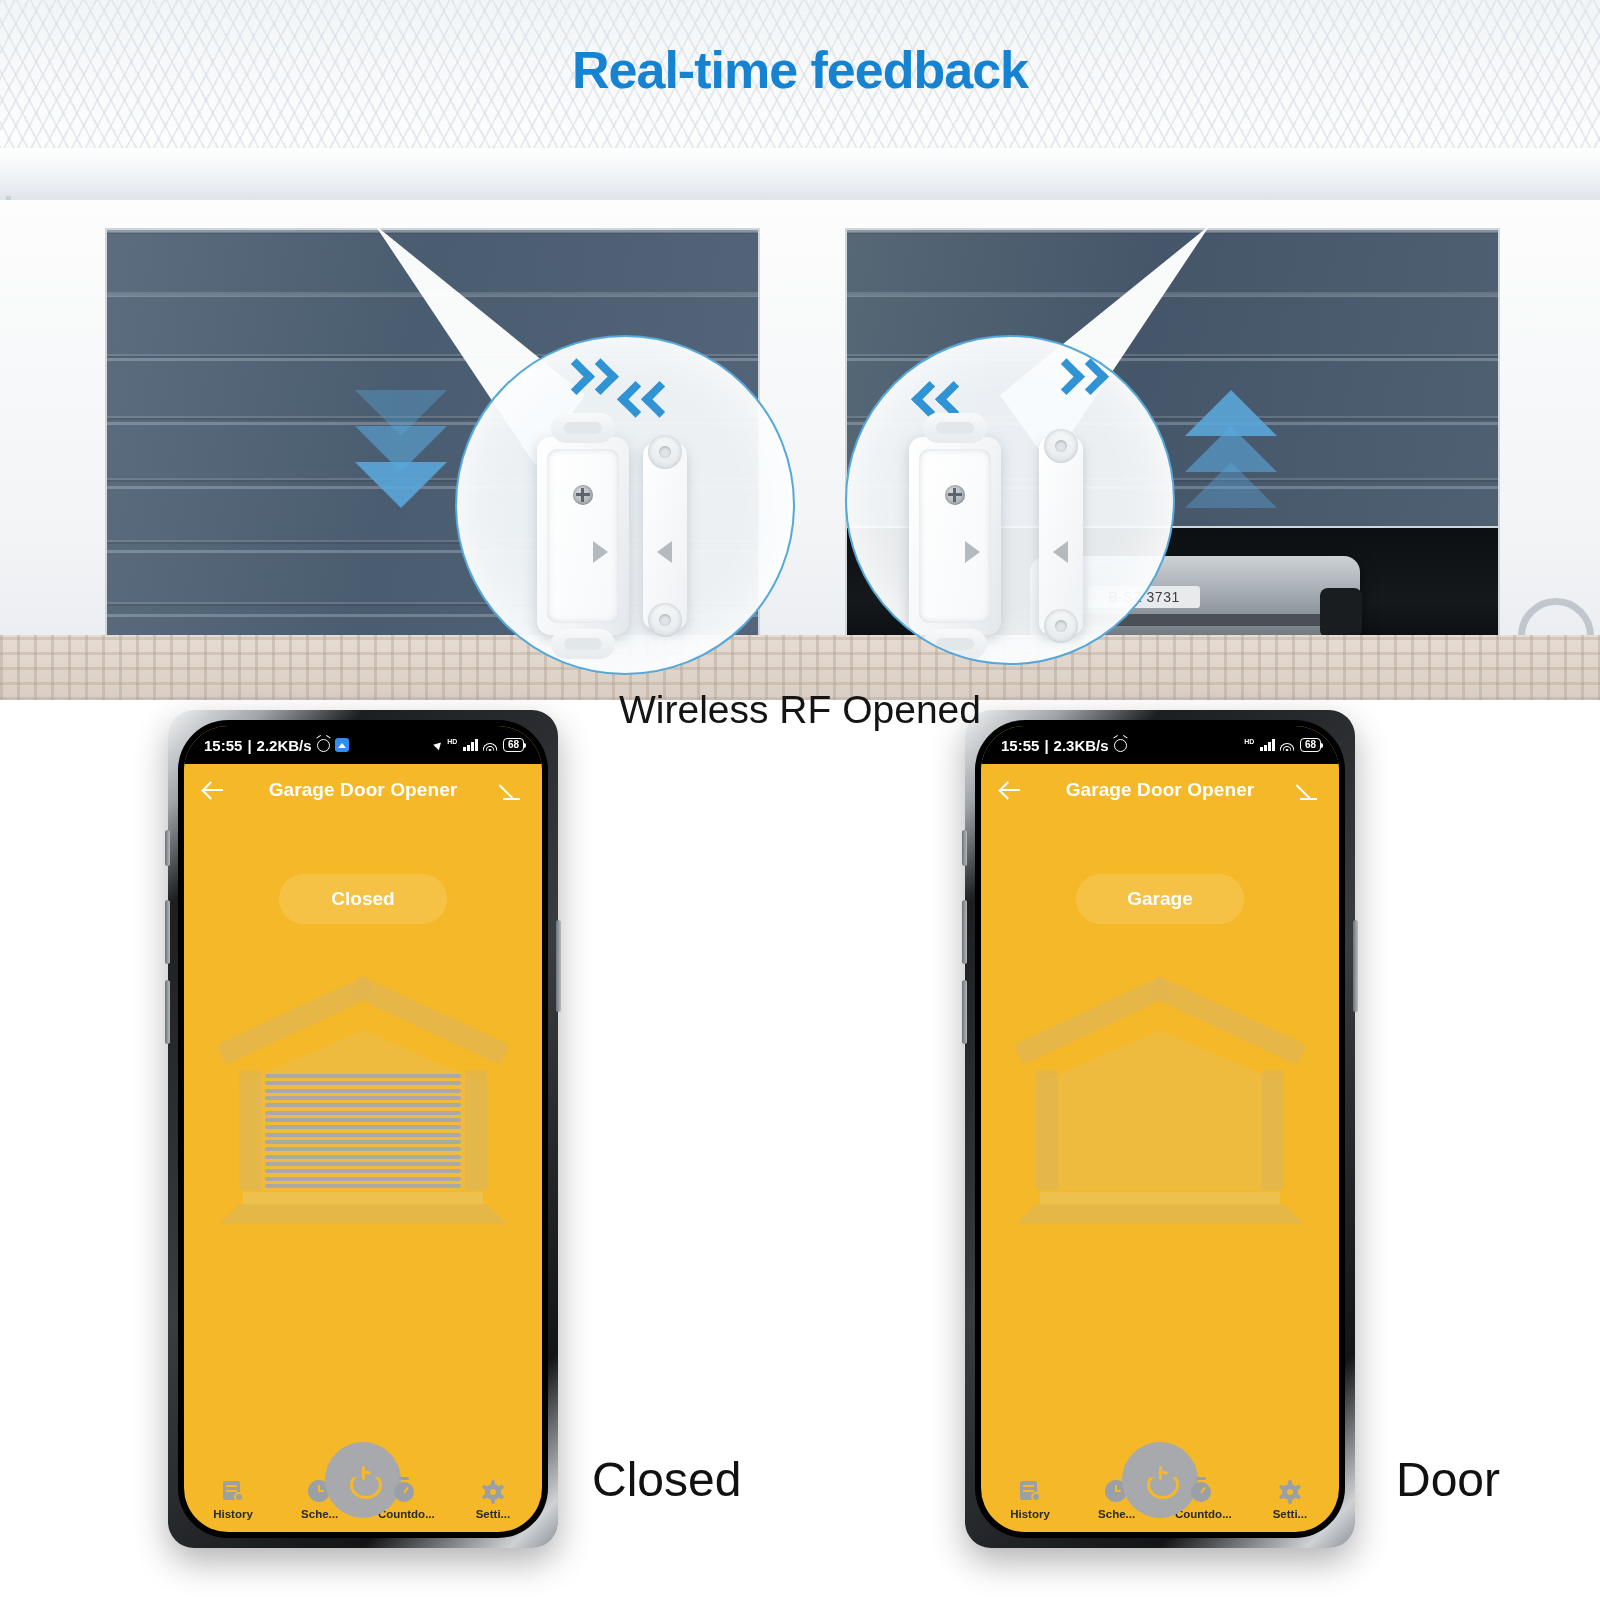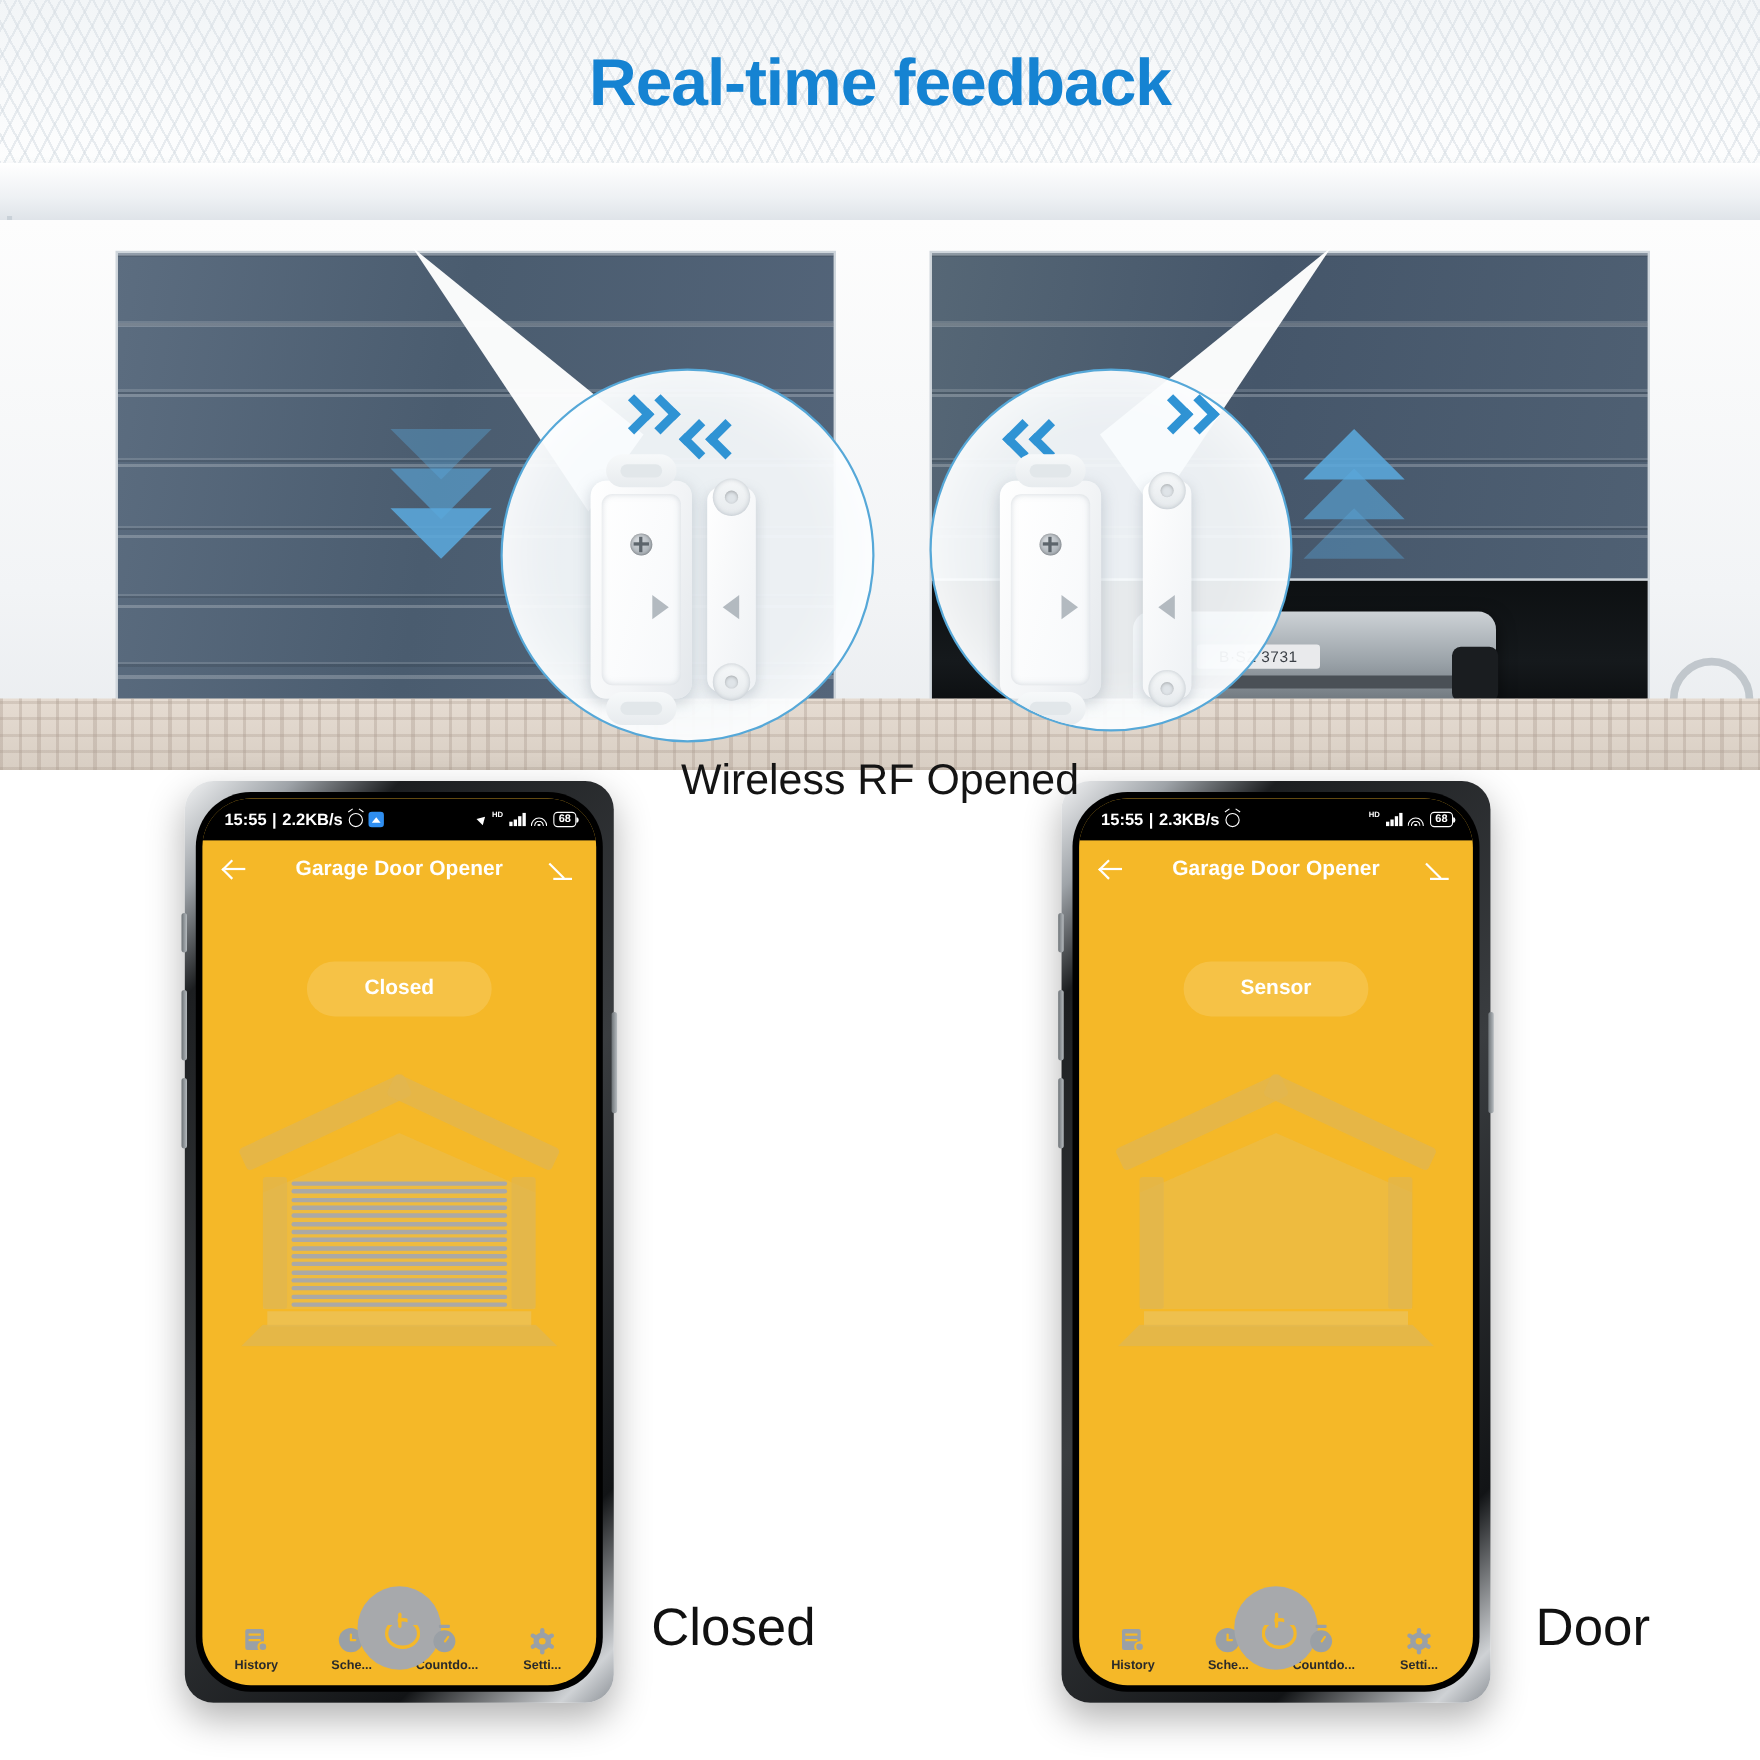--- a/index.html
+++ b/index.html
@@ -194,21 +194,21 @@
     content:""; position:absolute; left:11px; top:11px; width:12px; height:12px;
     border-radius:50%; background:#dfe4e8; box-shadow:inset 0 1px 3px rgba(0,0,0,.25);
   }
   .magnet .eye.top{ top:-8px; }
   .magnet .eye.bot{ bottom:-8px; }
 
   
   .headline {
     position:absolute; left:0; top:40px; width:1600px;
     text-align:center;
-    font-size:60px; font-weight:bold; letter-spacing:-1px;
+    font-size:52px; font-weight:bold; letter-spacing:-1px;
     color:#1583D2;
     z-index:20;
   }
 
   
   .sensor-caption {
     position:absolute; left:0; top:688px; width:1600px;
     text-align:center;
     font-size:39px; color:#141414;
     z-index:20;
@@ -722,21 +722,21 @@
         </div>
       </div>
 
       <div class="app-header">
         <div class="back-arrow"></div>
         <div class="app-title">Garage Door Opener</div>
         <div class="edit-pencil"></div>
       </div>
 
       <div class="pill-wrap">
-        <div class="status-pill">Sensor</div>
+        <div class="status-pill">Garage</div>
       </div>
 
       <div class="illus-wrap">
         <div class="garage-illus">
           <div class="g-gable"></div>
           <div class="g-roofL"></div>
           <div class="g-roofR"></div>
           <div class="g-pillL"></div>
           <div class="g-pillR"></div>
           <div class="g-floor"></div>

